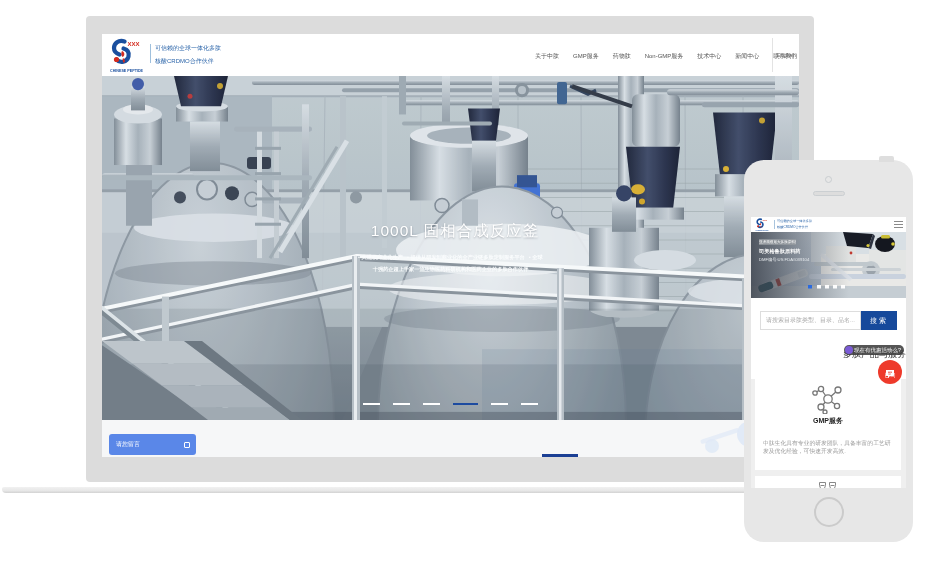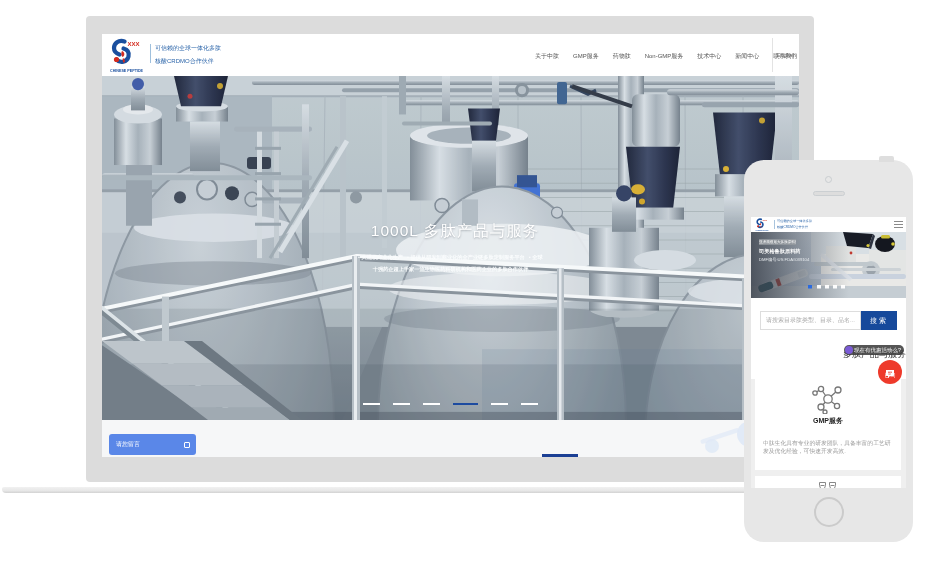--- a/index.html
+++ b/index.html
@@ -275,21 +275,21 @@
 <g>
 <polygon points="0,266 110,340 0,340" fill="#737e88"></polygon>
 <polygon points="0,262 30,284 112,284 82,262" fill="#bdc5cb"></polygon>
 <polygon points="30,284 60,306 142,306 112,284" fill="#b4bcc3"></polygon>
 <polygon points="60,306 90,328 172,328 142,306" fill="#aab3bb"></polygon>
 <polygon points="90,328 106,340 188,340 172,328" fill="#a0aab2"></polygon>
 <polygon points="82,262 188,340 200,340 100,262" fill="#6d7882"></polygon>
 </g>
 </svg>
 </div>
-    <div class="abs htitle">1000L 多肽产品与服务</div>
+    <div class="abs htitle">1000L 固相合成反应釜</div>
     <div class="abs hsub" style="top:219.5px;">▪ 大规模商业化生产&nbsp;&nbsp;&nbsp;▪ 提供从研发到商业化的全产业链多肽定制服务平台&nbsp;&nbsp;&nbsp;▪ 全球</div>
     <div class="abs hsub" style="top:231.8px;">十强药企超上千家一流生物医药科研机构和医药企业的多肽合作伙伴</div>
     <div class="dashes"><span class="dash"></span><span class="dash"></span><span class="dash"></span><span class="dash on"></span><span class="dash"></span><span class="dash"></span></div>
     <div class="abs" id="lbottom"><svg width="697" height="37" viewBox="0 0 697 37">
         <g fill="#dfe8f6">
           <circle cx="610" cy="26" r="7" opacity="0.8"></circle>
           <circle cx="648" cy="14" r="13" opacity="0.9"></circle>
           <circle cx="688" cy="34" r="11" opacity="0.9"></circle>
           <rect x="650" y="16" width="34" height="6" rx="3" transform="rotate(28 650 16)" opacity="0.85"></rect>
           <rect x="598" y="20" width="40" height="4.5" rx="2" transform="rotate(-18 598 20)" opacity="0.7"></rect>

